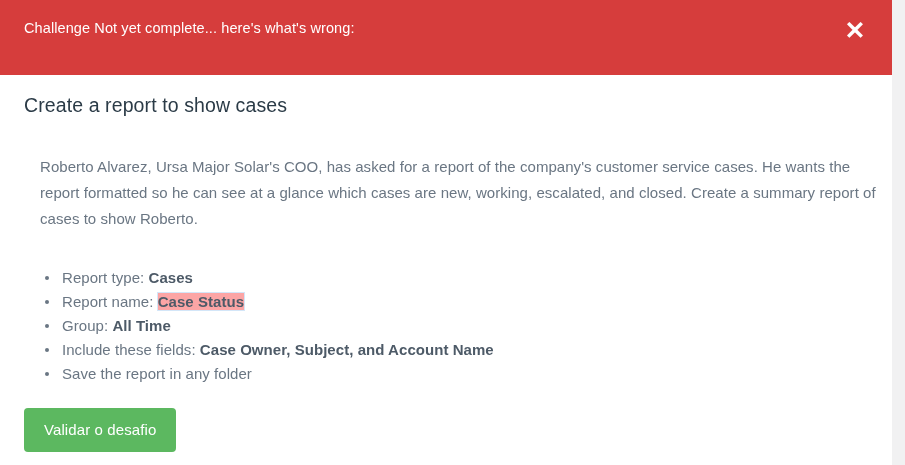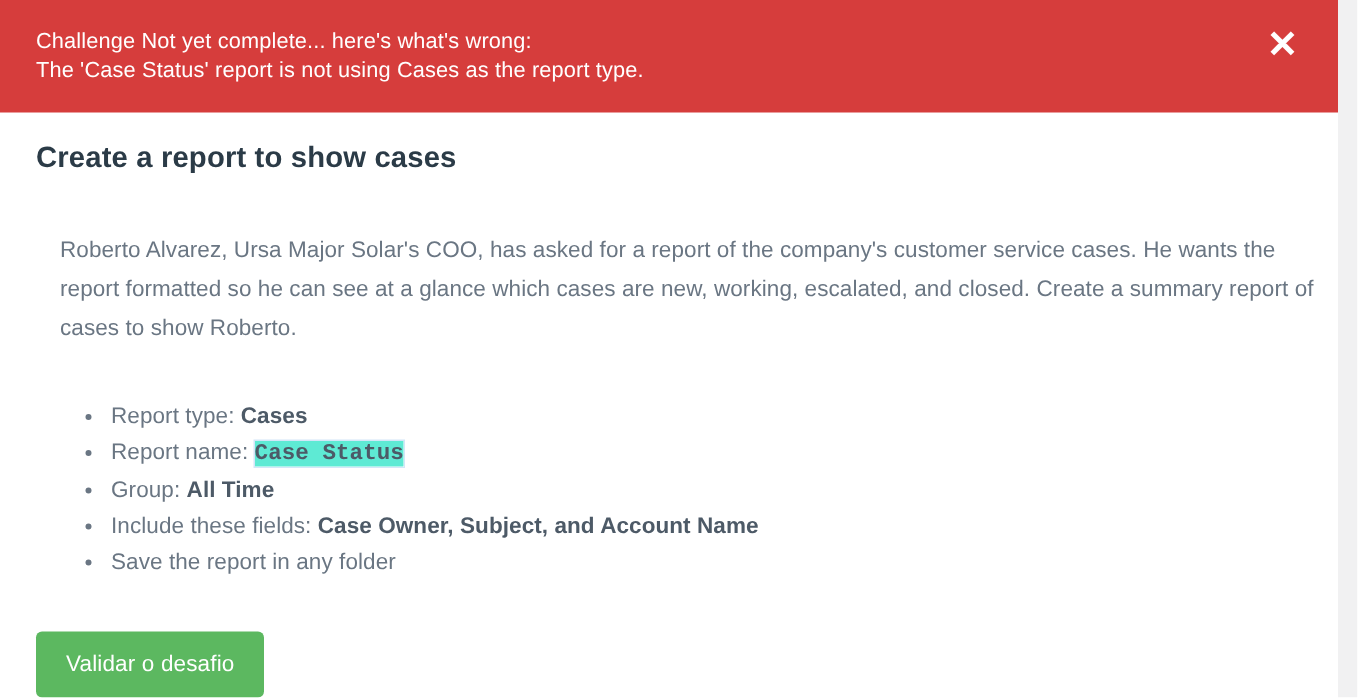--- a/index.html
+++ b/index.html
@@ -89,35 +89,35 @@
     top: 75px;
     left: 0;
     width: 892px;
     padding: 0 24px;
     box-sizing: border-box;
   }
   .page-title {
     margin: 0;
     padding-top: 19px;
     font-size: 19.5px;
-    font-weight: bold;
+    font-weight: normal;
     color: #2b3b47;
     letter-spacing: 0.1px;
   }
   .intro {
     margin: 16px;
     padding-top: 21px;
     width: 840px;
     font-size: 15px;
     line-height: 26px;
     color: #6a7683;
     letter-spacing: 0.05px;
   }
   .req-list {
-    margin: 12px;
+    margin: 0;
     padding-top: 18px;
     padding-left: 38px;
     list-style: none;
   }
   .req-list li {
     position: relative;
     font-size: 15px;
     line-height: 24px;
     color: #6a7683;
     letter-spacing: 0.05px;
@@ -130,23 +130,22 @@
     width: 4px;
     height: 4px;
     background: #6a7683;
     border-radius: 50%;
   }
   .req-list li b {
     color: #4d5a67;
     font-weight: bold;
   }
   .req-list li b.selected {
-    background: #5eead4;
+    background: #fca5a5;
     box-shadow: 0 0 0 1px #d3e6f8;
-    font-family: Liberation Mono, monospace;
   }
 
   .validate-btn {
     display: inline-block;
     margin-top: 22px;
     margin-left: 0;
     padding: 12px 20px 13px 20px;
     background: #5cb860;
     color: #ffffff;
     font-size: 15px;
@@ -159,21 +158,20 @@
   }
 </style>
 </head>
 <body>
 
 <div id="root">
 
   <div class="alert">
     <div class="alert-text">
       <span class="alert-line">Challenge Not yet complete... here's what's wrong:</span>
-      <span class="alert-line">The 'Case Status' report is not using Cases as the report type.</span>
     </div>
     <button class="alert-close">✕</button>
   </div>
 
   <div class="content">
     <h1 class="page-title">Create a report to show cases</h1>
     <p class="intro">Roberto Alvarez, Ursa Major Solar's COO, has asked for a report of the company's customer service cases. He wants the report formatted so he can see at a glance which cases are new, working, escalated, and closed. Create a summary report of cases to show Roberto.</p>
 
     <ul class="req-list">
       <li><span>Report type: </span><b>Cases</b></li>

